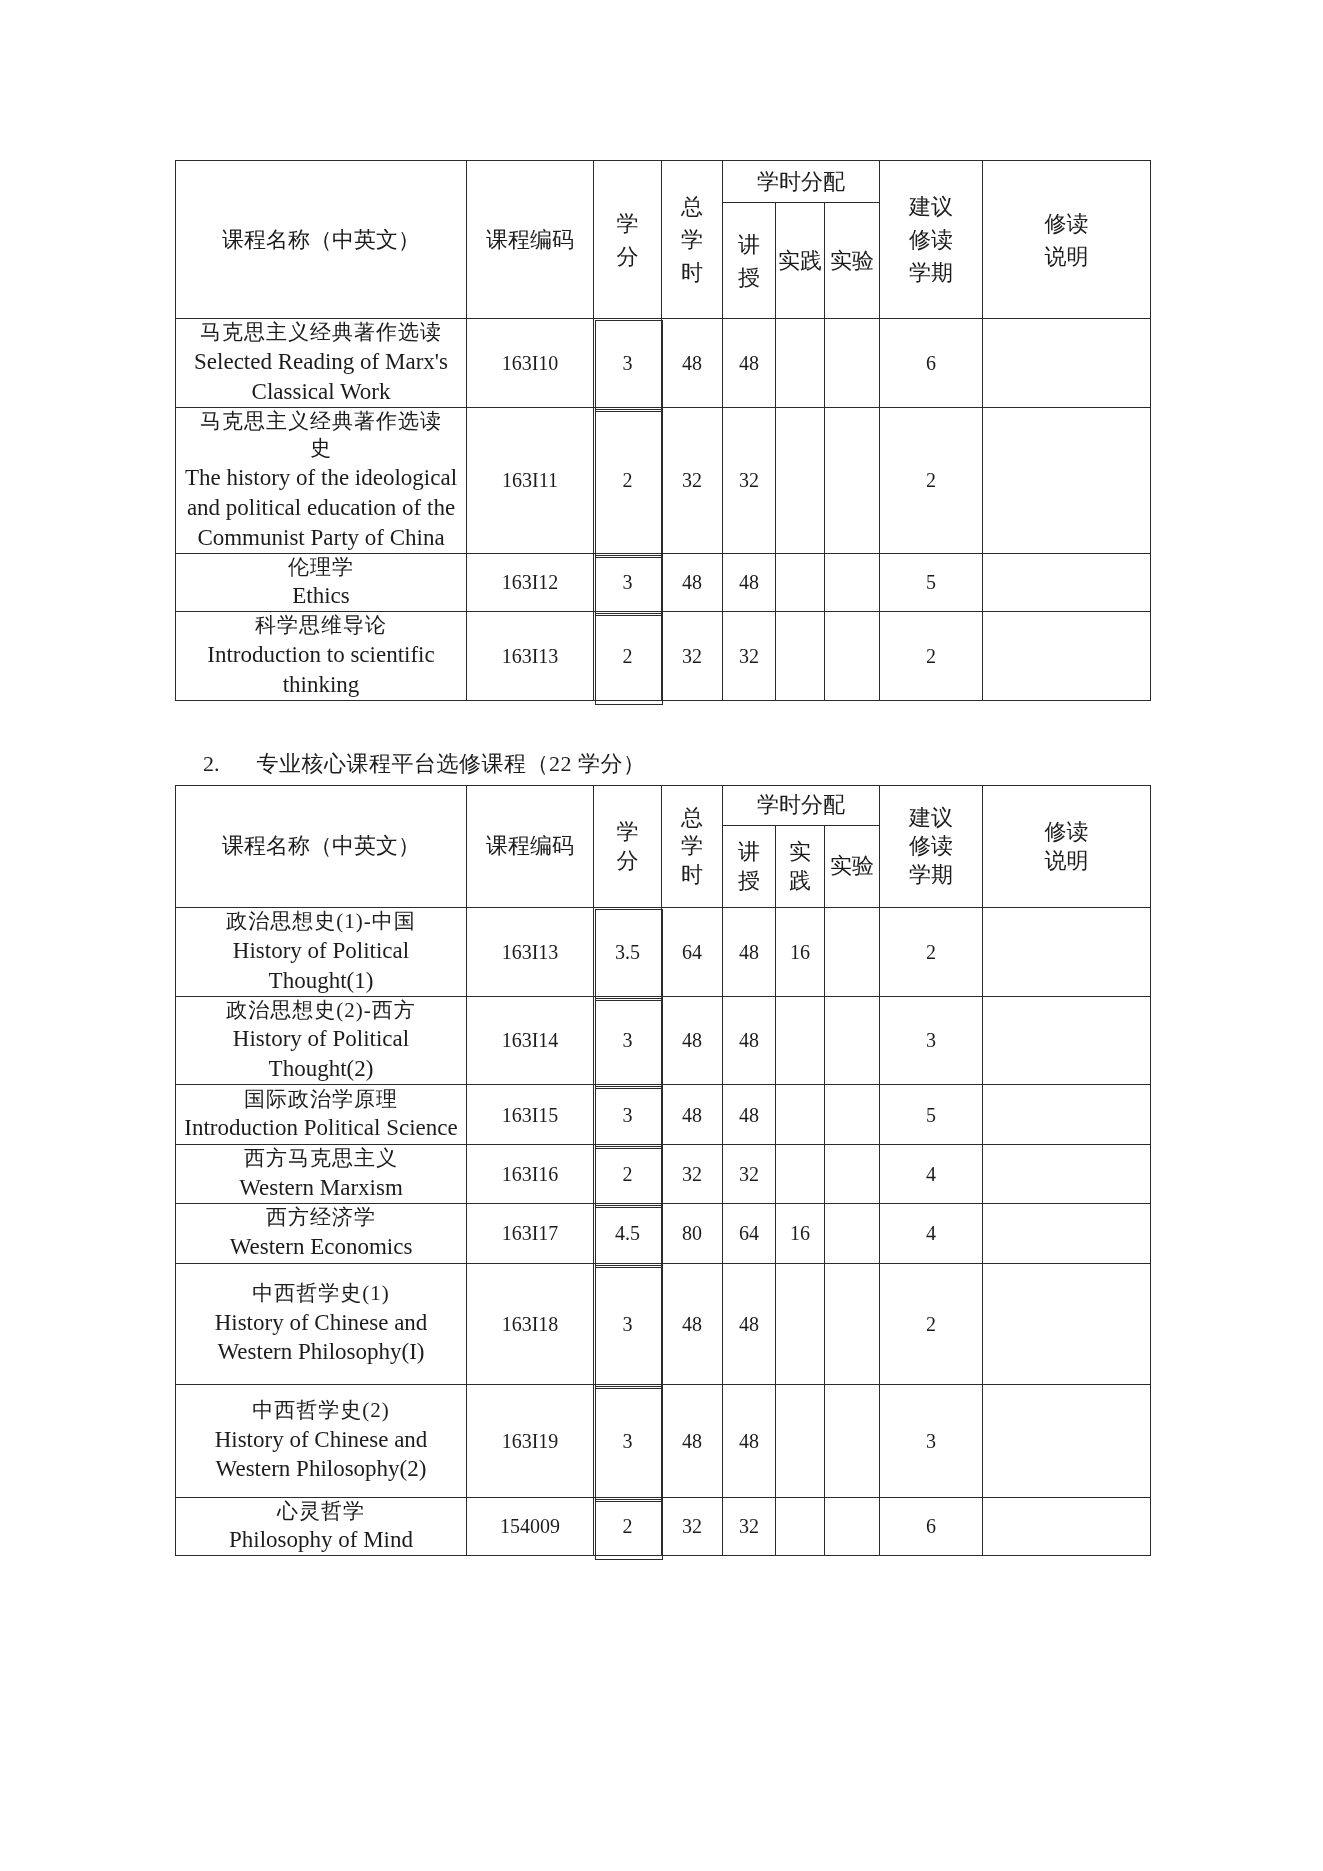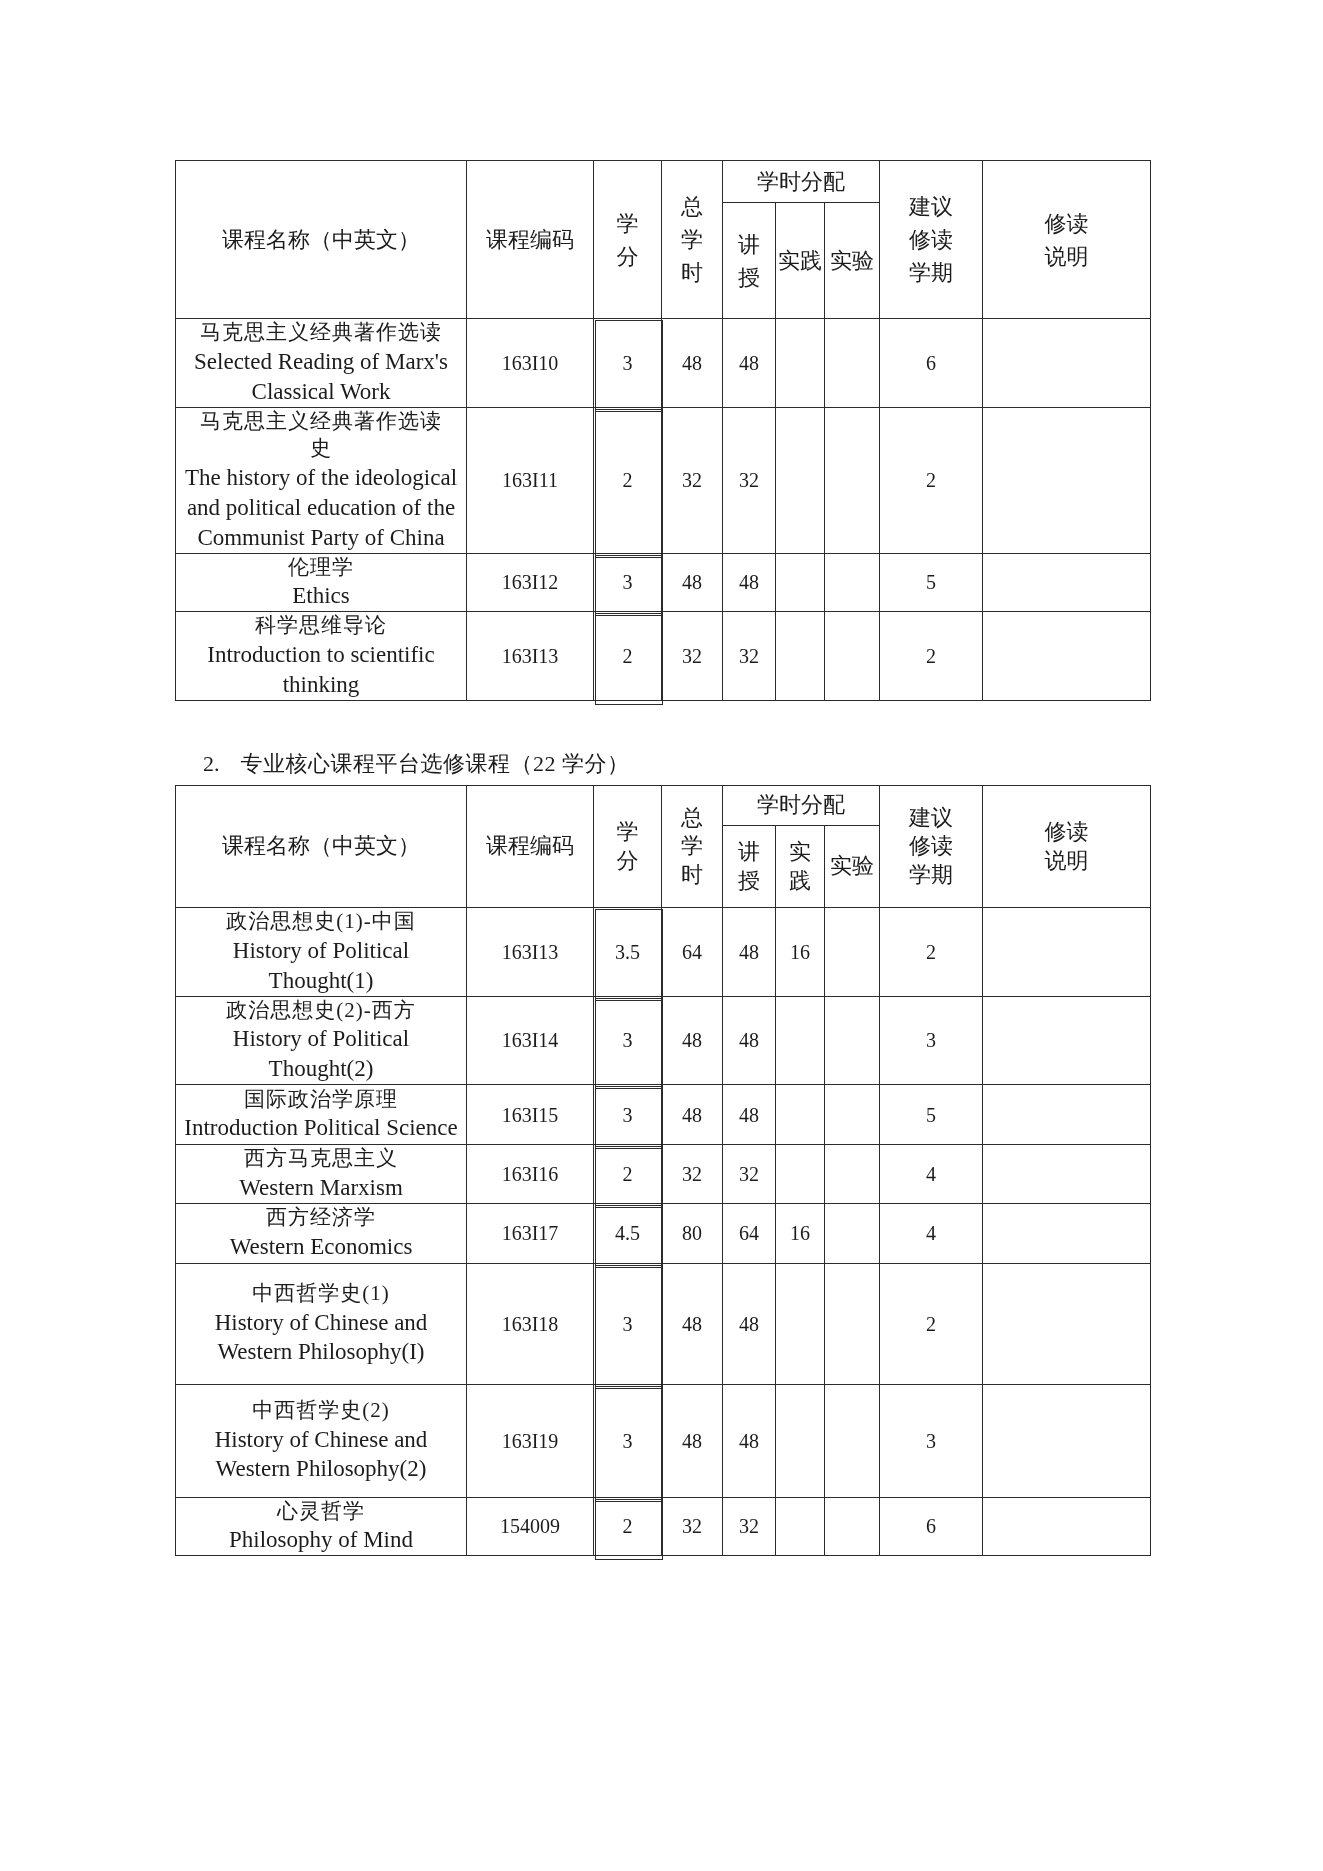--- a/index.html
+++ b/index.html
@@ -48,21 +48,21 @@
   }
   tbody td.c-credit .val{position:relative;}
   
   .section-heading{
     position:absolute;
     left:203px;top:750px;
     font-size:22px;
     line-height:1.3;
     white-space:nowrap;
   }
-  .section-heading .sh-text{margin-left:21px;letter-spacing:0.5px;}
+  .section-heading .sh-text{margin-left:37px;letter-spacing:0.5px;}
 </style>
 </head>
 <body>
 
 <div class="page">
 
   <table class="course-table t1">
     <colgroup>
       <col style="width:291px">
         <col style="width:127px">

